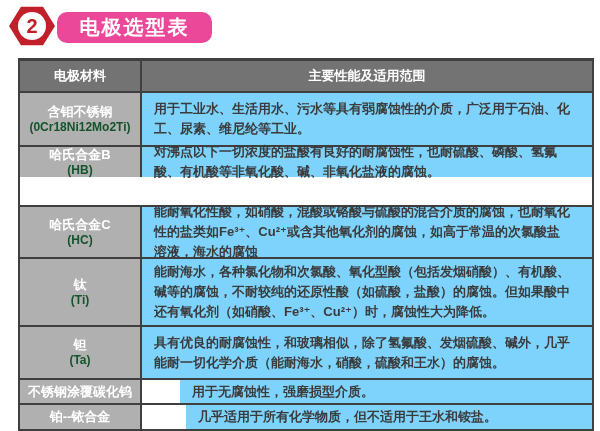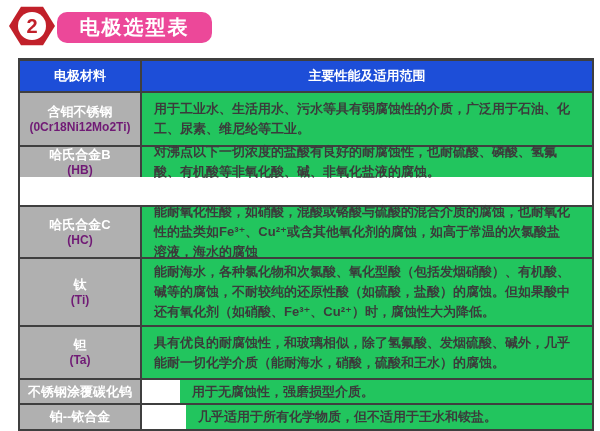--- a/index.html
+++ b/index.html
@@ -42,30 +42,30 @@
   }
   .tr { display:flex; border-top:2px solid #3f3f3f; }
   .tr:first-child { border-top:none; }
   .cell-m {
     width:122px; flex:0 0 122px; background:#b0b0b0;
     border-right:2px solid #3f3f3f;
     display:flex; flex-direction:column; align-items:center; justify-content:center;
     text-align:center; padding:1px 2px;
   }
   .cell-m .mname { color:#ffffff; font-weight:bold; font-size:13px; line-height:16px; }
-  .cell-m .mcode { color:#701a75; font-weight:bold; font-size:12px; line-height:15px;text-align:right; }
+  .cell-m .mcode { color:#14532d; font-weight:bold; font-size:12px; line-height:15px;text-align:right; }
   .cell-d {
-    flex:1; background:#22c55e; color:#3b3b3b;
+    flex:1; background:#7dd3fc; color:#3b3b3b;
     display:flex; align-items:center;
     padding:3px 20px 3px 12px;
     font-size:13px; font-weight:bold; line-height:20px;
     text-align:left;
   }
   .header-row .cell-m, .header-row .cell-d {
-    background:#1d4ed8; color:#ffffff; justify-content:center;
+    background:#737373; color:#ffffff; justify-content:center;
     font-size:13px; font-weight:bold; text-align:center; padding:0;
   }
   .header-row .cell-d { display:flex; align-items:center; }
   
   .r-head { height:30px; }
   .r0 { height:54px; }
   .r1 { height:32px; }
   .r2 { height:52px;margin-top:28px; }
   .r3 { height:68px; }
   .r4 { height:53px; }

